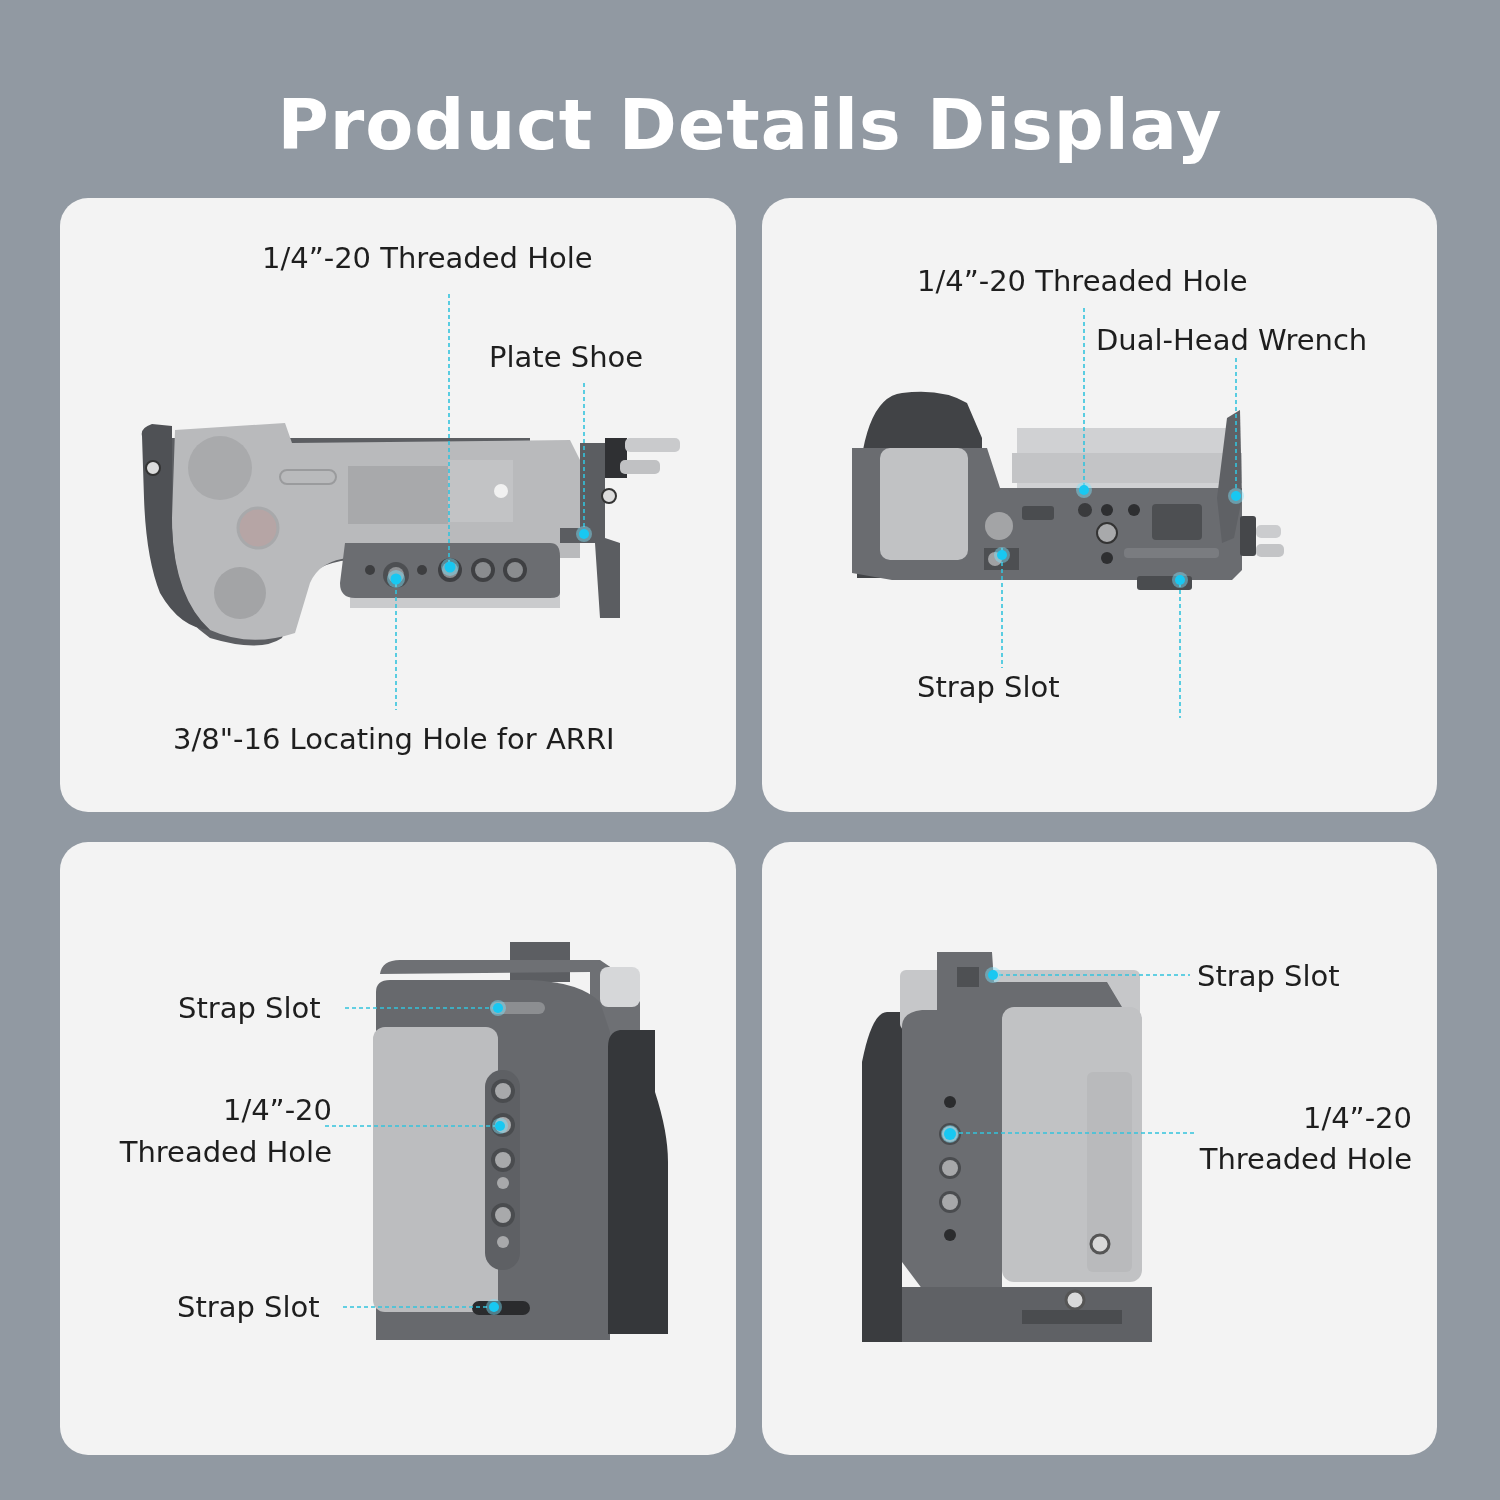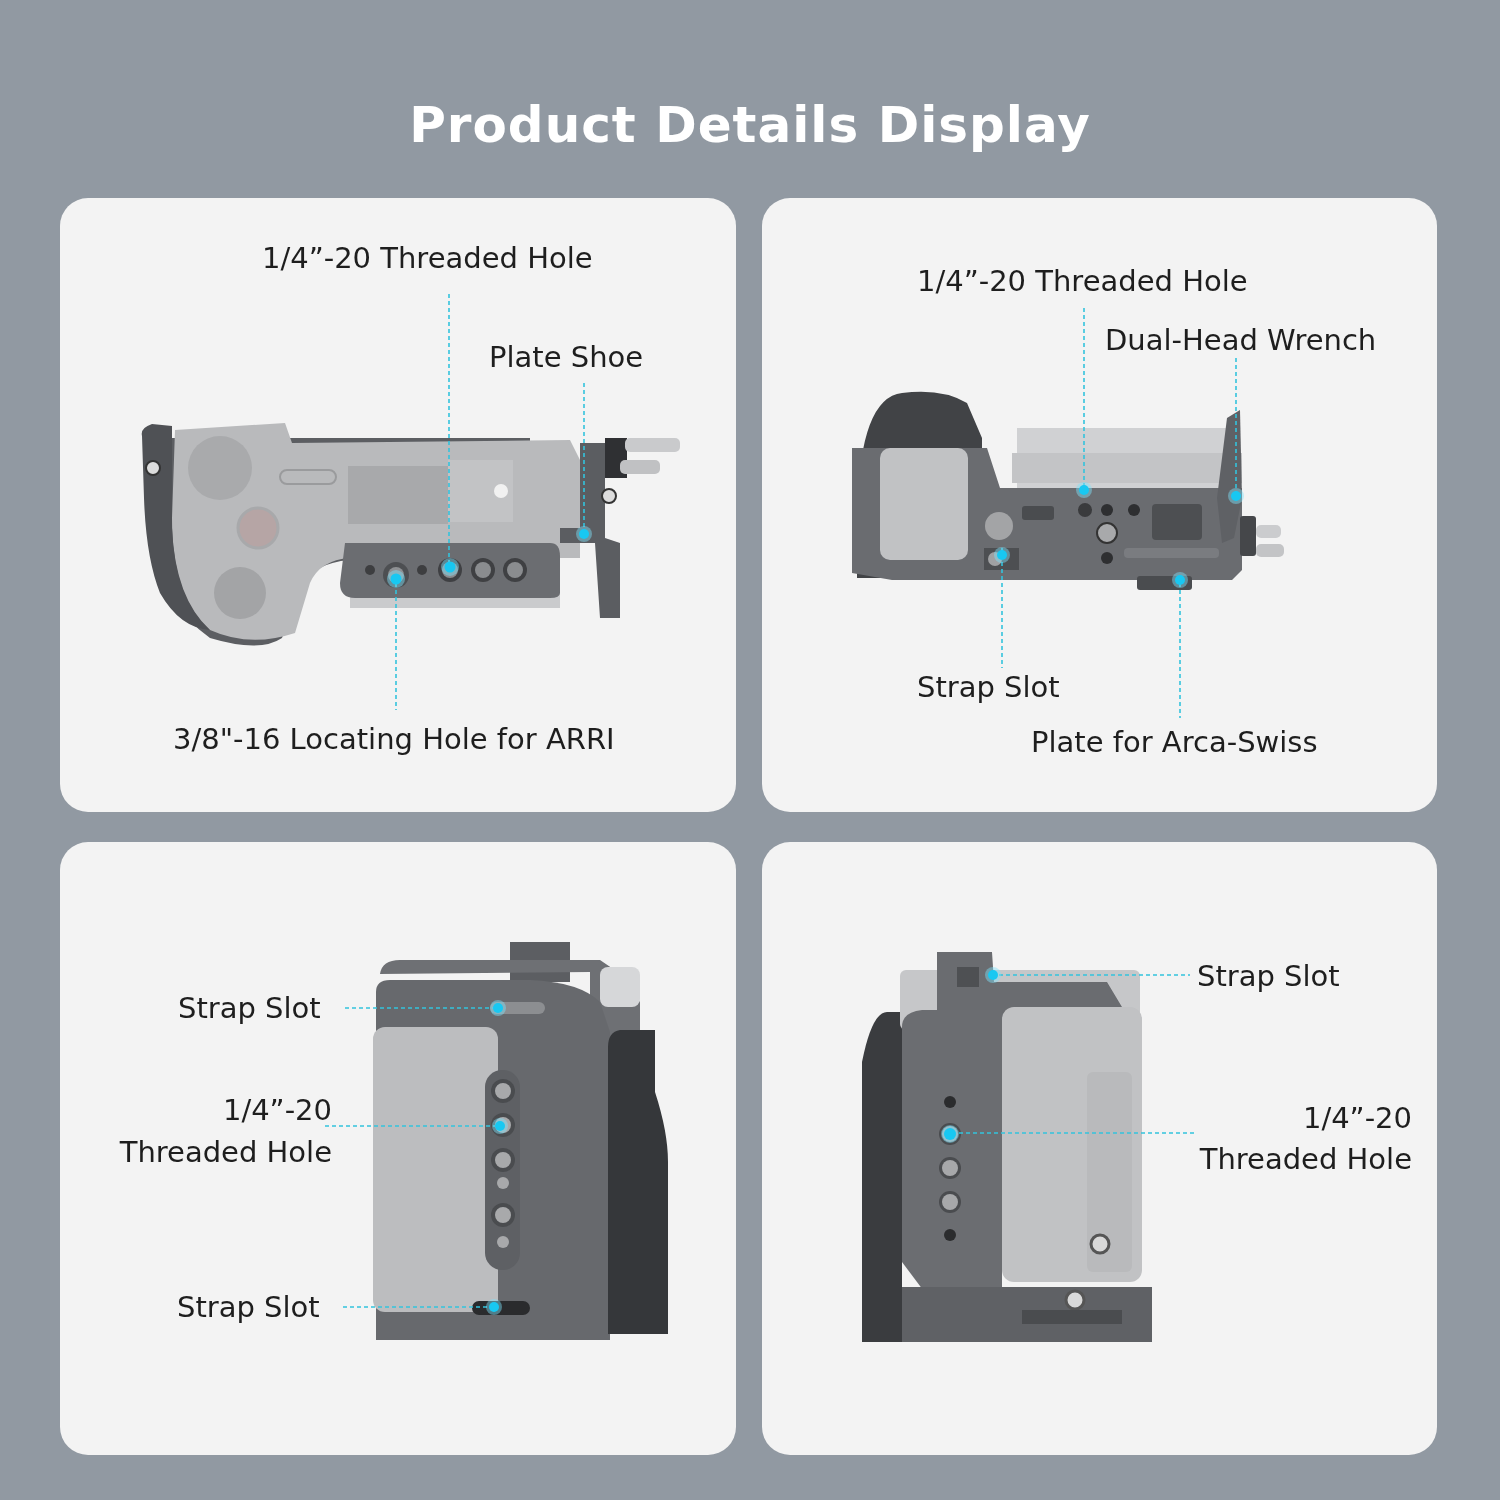--- a/index.html
+++ b/index.html
@@ -1,17 +1,17 @@
 <!DOCTYPE html>
 <html><head>
 <meta charset="utf-8">
 <style>
   html,body{margin:0;padding:0;}
   body{width:1500px;height:1500px;background:#9199a2;position:relative;overflow:hidden;font-family:"DejaVu Sans","Liberation Sans",sans-serif;}
-  .title{position:absolute;left:0;top:70px;width:1500px;text-align:center;color:#ffffff;font-family:"DejaVu Sans",sans-serif;font-weight:bold;font-size:50px;letter-spacing:1px;line-height:110px;}
+  .title{position:absolute;left:0;top:70px;width:1500px;text-align:center;color:#ffffff;font-family:"DejaVu Sans",sans-serif;font-weight:bold;font-size:70px;letter-spacing:1px;line-height:110px;}
   .panel{position:absolute;background:#f3f3f3;border-radius:28px;overflow:hidden;}
   .p1{left:60px;top:198px;width:676px;height:614px;}
   .p2{left:762px;top:198px;width:675px;height:614px;}
   .p3{left:60px;top:842px;width:676px;height:613px;}
   .p4{left:762px;top:842px;width:675px;height:613px;}
   .label{position:absolute;color:#1e1e1e;font-family:"DejaVu Sans",sans-serif;font-size:29px;line-height:40px;white-space:nowrap;letter-spacing:0px;}
   .label.c{text-align:right;}
   svg{position:absolute;left:0;top:0;}
   .lead{stroke:#33c3dd;stroke-width:1.6;stroke-dasharray:4 3;fill:none;}
   .dot{fill:#18c8f2;}
@@ -110,23 +110,22 @@
     <circle class="halo" cx="322" cy="292" r="8"></circle>
       <circle class="dot" cx="322" cy="292" r="5"></circle>
     <circle class="halo" cx="474" cy="298" r="8"></circle>
       <circle class="dot" cx="474" cy="298" r="5"></circle>
     <circle class="halo" cx="240" cy="357" r="8"></circle>
       <circle class="dot" cx="240" cy="357" r="5"></circle>
     <circle class="halo" cx="418" cy="382" r="8"></circle>
       <circle class="dot" cx="418" cy="382" r="5"></circle>
   </svg>
   <div class="label" style="left:155px;top:63px;">1/4”-20 Threaded Hole</div>
-  <div class="label" style="left:343px;top:122px;">Dual-Head Wrench</div>
+  <div class="label" style="left:334px;top:122px;">Dual-Head Wrench</div>
   <div class="label" style="left:155px;top:469px;">Strap Slot</div>
-  <div class="label" style="left:269px;top:524px;">Plate for Arca-Swiss</div>
 </div>
 
 <div class="panel p3">
   <svg width="676" height="613">
     <rect x="450" y="100" width="60" height="40" fill="#5c5e62"></rect>
     <path d="M320 132 Q322 118 340 118 L540 118 L565 135 L580 160 L580 200 L530 200 L530 130 Z" fill="#6e7074"></path>
     <rect x="540" y="125" width="40" height="40" rx="8" fill="#d6d7d9"></rect>
 
     <path d="M316 150 Q316 138 330 138 L470 138 Q520 140 540 160 L550 190 L550 498 L316 498 Z" fill="#67696d"></path>
 

